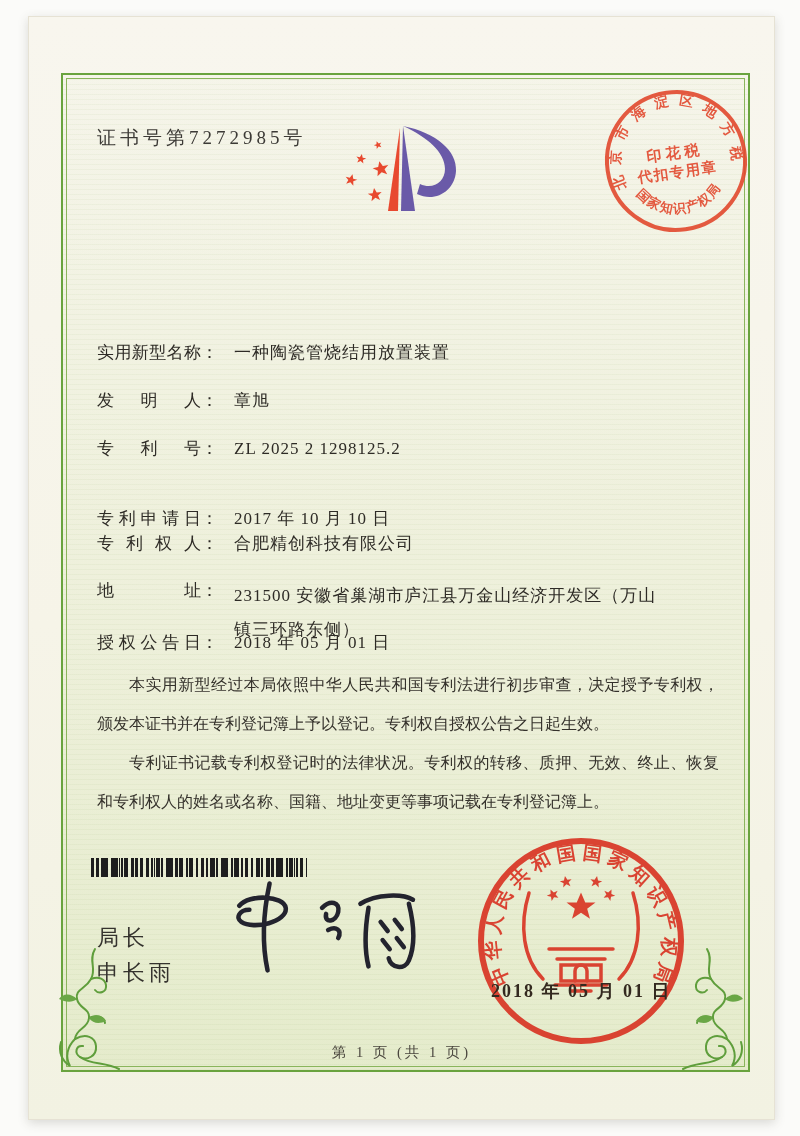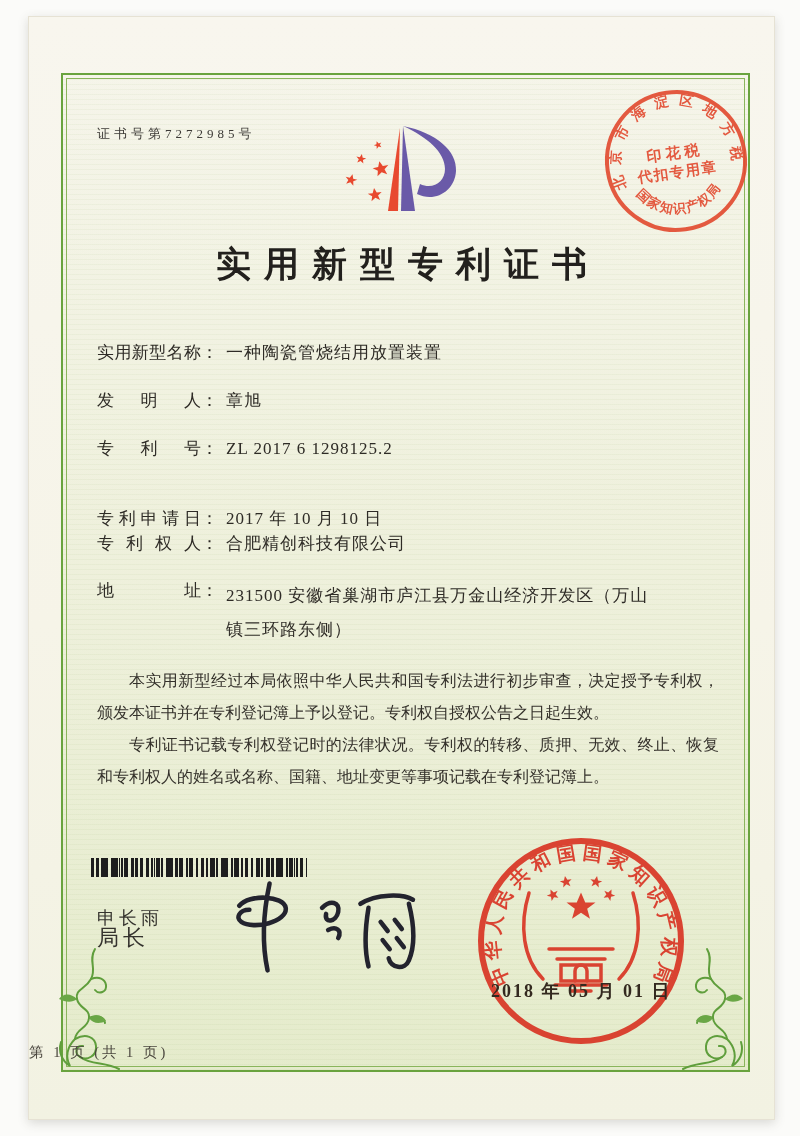--- a/index.html
+++ b/index.html
@@ -26,67 +26,67 @@
   .frame-inner{
     position:absolute;left:3px;top:3px;right:3px;bottom:3px;
     border:1px solid #8ab55c;
   }
   .corner-ornament{position:absolute;width:66px;height:128px;}
   .corner-ornament.left{left:26px;top:928px;}
   .corner-ornament.right{left:652px;top:928px;transform:scaleX(-1);}
 
   .cert-no{
     position:absolute;left:68px;top:108px;
-    font-size:13px;letter-spacing:4px;color:#3c3a36;
+    font-size:19px;letter-spacing:4px;color:#3c3a36;
   }
   .logo{position:absolute;left:308px;top:104px;width:140px;height:104px;}
   .title{
     position:absolute;left:0;top:224px;width:100%;
     text-align:center;font-size:35px;font-weight:600;
     letter-spacing:13px;color:#22201d;text-indent:13px;
   }
   .fields{position:absolute;left:68px;top:0;width:640px;}
   .frow{position:absolute;left:0;font-size:17px;line-height:24px;white-space:nowrap;}
   .flabel{
     display:inline-block;width:104px;
     text-align:justify;text-align-last:justify;
     vertical-align:top;
   }
   .fcolon{display:inline-block;vertical-align:top;}
-  .fvalue{display:inline-block;margin-left:8px;vertical-align:top;letter-spacing:1px;}
+  .fvalue{display:inline-block;margin-left:16px;vertical-align:top;letter-spacing:1px;}
   .fvalue.wrap{white-space:normal;width:436px;line-height:34px;}
   .fpair2{position:absolute;left:360px;top:0;white-space:nowrap;}
 
   .paras{
     position:absolute;left:68px;top:648px;width:622px;
-    font-size:16px;line-height:32px;text-align:justify;color:#34312b;
+    font-size:16px;line-height:39px;text-align:justify;color:#34312b;
   }
   .paras p{margin:0;text-indent:2em;}
 
   .barcode{
     position:absolute;left:62px;top:841px;width:216px;height:19px;
     background-image:
       repeating-linear-gradient(90deg,#1d1d1d 0 2px,rgba(0,0,0,0) 2px 5px),
       repeating-linear-gradient(90deg,#1d1d1d 0 1px,rgba(0,0,0,0) 1px 7px),
       repeating-linear-gradient(90deg,#1d1d1d 0 3px,rgba(0,0,0,0) 3px 11px);
   }
   .director-title{position:absolute;left:68px;top:906px;font-size:22px;letter-spacing:4px;color:#35332e;}
-  .director-name{position:absolute;left:68px;top:889px;font-size:18px;letter-spacing:4px;color:#35332e;}
+  .director-name{position:absolute;left:68px;top:941px;font-size:22px;letter-spacing:4px;color:#35332e;}
   .signature{position:absolute;left:180px;top:856px;width:212px;height:112px;}
 
   .main-seal{position:absolute;left:442px;top:814px;width:220px;height:220px;opacity:.93;}
   .seal-date{
     position:absolute;left:462px;top:962px;width:200px;
     font-size:18px;letter-spacing:2px;color:#33291f;font-weight:600;
   }
   .tax-seal{position:absolute;left:567px;top:64px;width:160px;height:160px;opacity:.9;}
 
   .footer{
     position:absolute;left:0;top:1026px;width:100%;
-    text-align:left;font-size:14.5px;letter-spacing:3px;color:#4a463e;
+    text-align:center;font-size:14.5px;letter-spacing:3px;color:#4a463e;
   }
 </style>
 </head>
 <body>
 
 <div class="paper">
 
   <div class="frame">
     <div class="frame-inner"></div>
   </div>
@@ -135,42 +135,42 @@
       <use href="#st" transform="translate(14,59) scale(0.60) rotate(15)"></use>
       <use href="#st" transform="translate(38,74) scale(0.70) rotate(-8)"></use>
       <path d="M63,7 L51,90 L61,90 Z"></path>
     </g>
     <g fill="#6a5aa8">
       <path d="M66,5 L64,90 L78,90 Z"></path>
       <path d="M66,5 C100,12 120,30 119,50 C118,70 98,82 80,73 L83,63 C96,69 108,61 108,48 C108,31 90,16 66,5 Z"></path>
     </g>
   </svg>
 
-  <div class="title">实用新型专利证书</div>
 
   <div class="fields">
     <div class="frow" style="top:324px">
       <span class="flabel">实用新型名称</span><span class="fcolon">：</span><span class="fvalue">一种陶瓷管烧结用放置装置</span>
     </div>
     <div class="frow" style="top:372px">
       <span class="flabel">发明人</span><span class="fcolon">：</span><span class="fvalue">章旭</span>
     </div>
     <div class="frow" style="top:420px">
-      <span class="flabel">专利号</span><span class="fcolon">：</span><span class="fvalue">ZL 2017 6 1298125.2</span>
+      <span class="flabel">专利号</span><span class="fcolon">：</span><span class="fvalue">ZL 2025 2 1298125.2</span>
     </div>
     <div class="frow" style="top:490px">
       <span class="flabel">专利申请日</span><span class="fcolon">：</span><span class="fvalue">2017 年 10 月 10 日</span>
     </div>
     <div class="frow" style="top:515px">
       <span class="flabel">专利权人</span><span class="fcolon">：</span><span class="fvalue">合肥精创科技有限公司</span>
     </div>
     <div class="frow" style="top:562px">
       <span class="flabel">地址</span><span class="fcolon">：</span><span class="fvalue wrap">231500 安徽省巢湖市庐江县万金山经济开发区（万山镇三环路东侧）</span>
     </div>
     <div class="frow" style="top:614px">
+      <span><span class="flabel">授权公告日</span><span class="fcolon">：</span><span class="fvalue">2018 年 05 月 01 日</span></span>
     </div>
   </div>
 
   <div class="paras">
     <p>本实用新型经过本局依照中华人民共和国专利法进行初步审查，决定授予专利权，颁发本证书并在专利登记簿上予以登记。专利权自授权公告之日起生效。</p>
     <p>专利证书记载专利权登记时的法律状况。专利权的转移、质押、无效、终止、恢复和专利权人的姓名或名称、国籍、地址变更等事项记载在专利登记簿上。</p>
   </div>
 
   <div class="barcode"></div>
 

